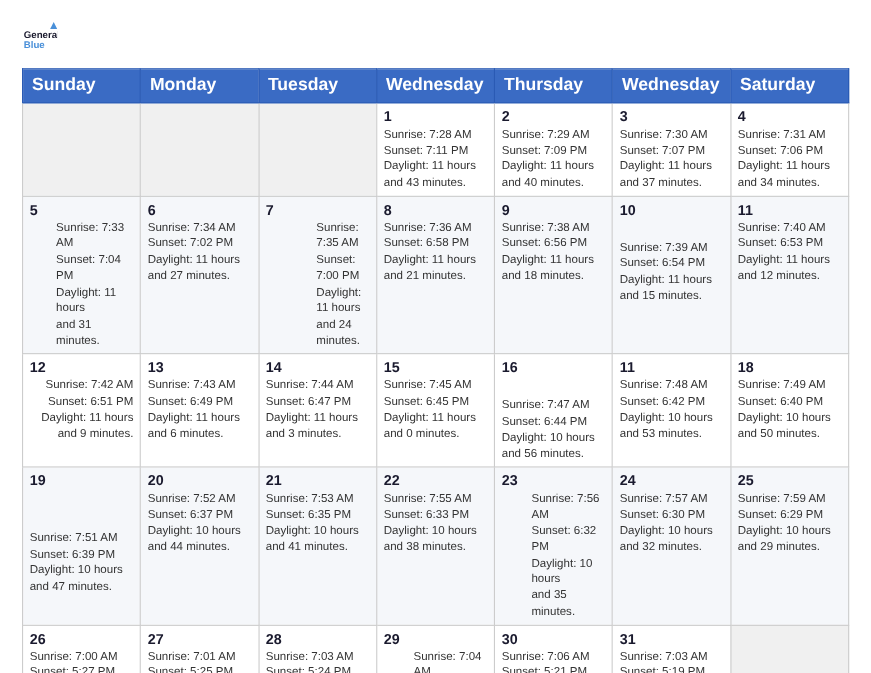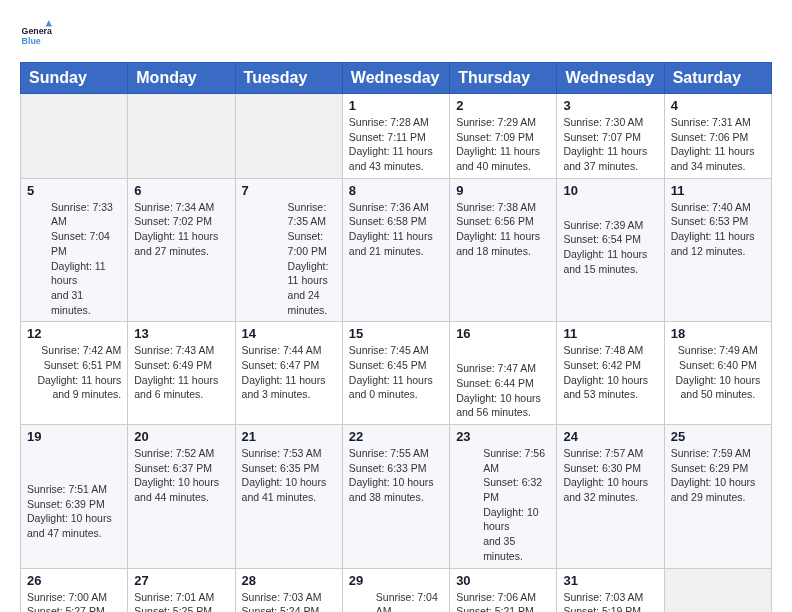--- a/index.html
+++ b/index.html
@@ -232,21 +232,21 @@
         </td>
         <td>
           <div class="day-number">11</div>
           <div class="day-info" style="white-space: pre-line;">Sunrise: 7:48 AM
 Sunset: 6:42 PM
 Daylight: 10 hours
 and 53 minutes.</div>
         </td>
         <td>
           <div class="day-number">18</div>
-          <div class="day-info" style="white-space: pre-line; text-align: center;">Sunrise: 7:49 AM
+          <div class="day-info" style="white-space: pre-line;">Sunrise: 7:49 AM
 Sunset: 6:40 PM
 Daylight: 10 hours
 and 50 minutes.</div>
         </td>
       </tr>
       <tr>
         <td>
           <div class="day-number">19</div>
           <div class="day-info" style="white-space: pre-line; margin-top: 38px;">Sunrise: 7:51 AM
 Sunset: 6:39 PM

